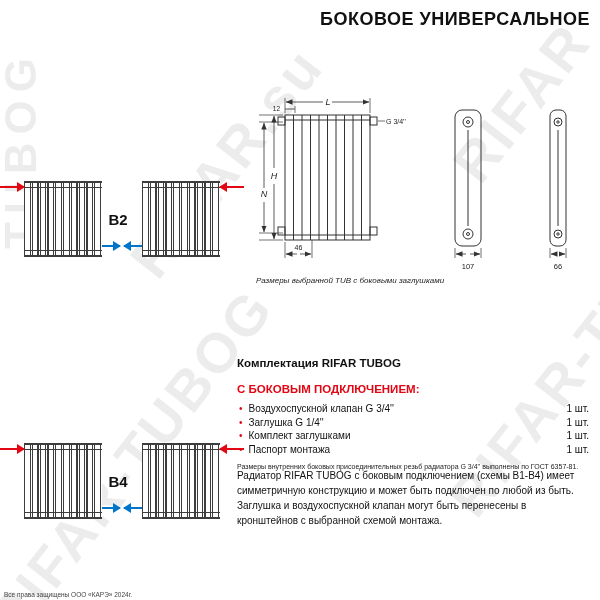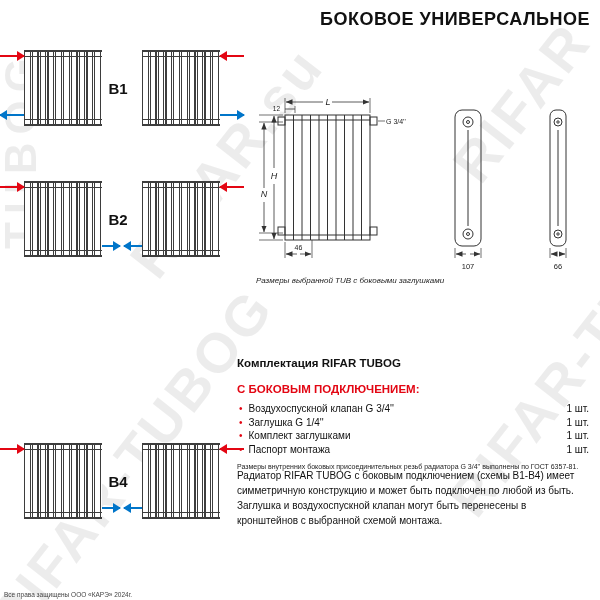--- a/index.html
+++ b/index.html
@@ -67,29 +67,20 @@
   <span class="wm wm3">RIFAR-TUBOG</span>
   <span class="wm wm4">RIFAR-TUBOG</span>
   <span class="wm wm5">RIFAR</span>
 
   <div class="title">
     <div>БОКОВОЕ УНИВЕРСАЛЬНОЕ</div>
   </div>
 
   <div class="schemes">
 
-    <div class="srow" style="top:0">
-      <div class="rad" style="left:12px"></div>
-      <div class="rad" style="left:130px"></div>
-      <div class="slabel">В1</div>
-      <span class="arrow head-r sup" style="left:-12px;top:15px"></span>
-      <span class="arrow head-l ret" style="left:-12px;top:74px"></span>
-      <span class="arrow head-l sup" style="left:208px;top:15px"></span>
-      <span class="arrow head-r ret" style="left:208px;top:74px"></span>
-    </div>
 
     <div class="srow" style="top:131px">
       <div class="rad" style="left:12px"></div>
       <div class="rad" style="left:130px"></div>
       <div class="slabel">В2</div>
       <span class="arrow head-r sup" style="left:-12px;top:15px"></span>
       <span class="arrow head-r ret w18" style="left:90px;top:74px"></span>
       <span class="arrow head-l sup" style="left:208px;top:15px"></span>
       <span class="arrow head-l ret w18" style="left:112px;top:74px"></span>
     </div>

